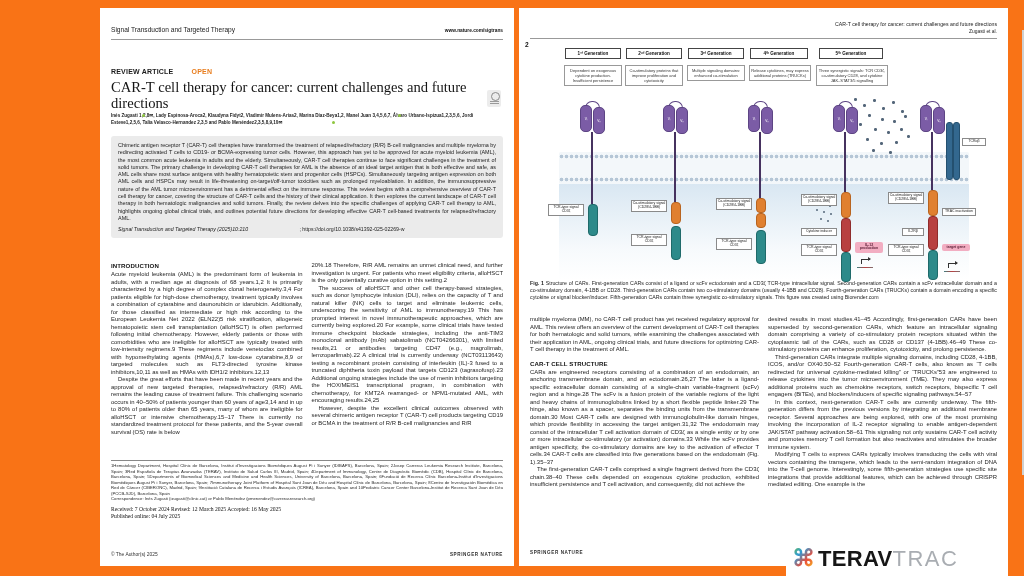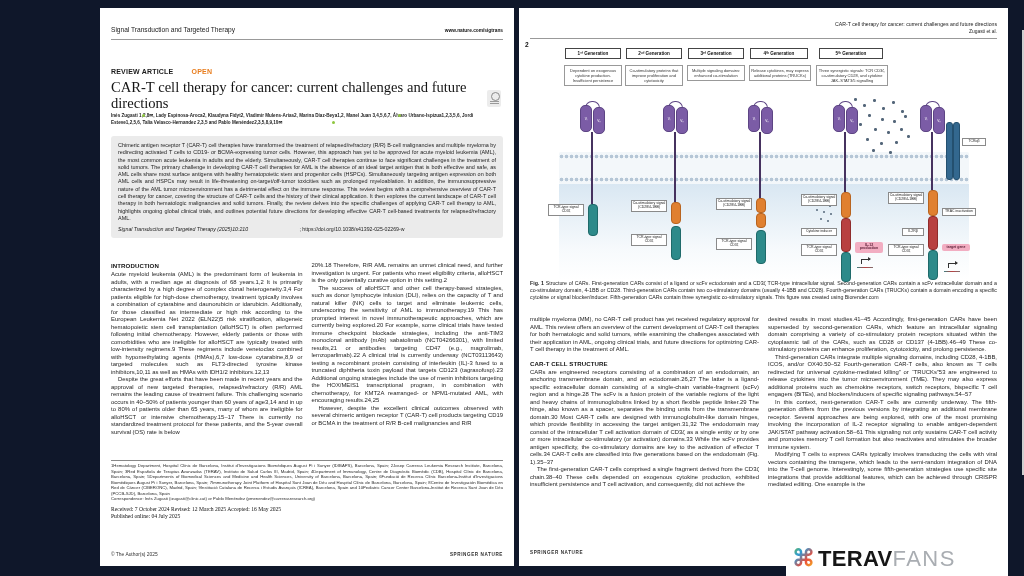--- a/index.html
+++ b/index.html
@@ -1,16 +1,16 @@
 <!DOCTYPE html>
 <html><head>
 <meta charset="utf-8">
 <style>
   html,body{margin:0;padding:0;background:#060606;}
-  .stage{position:relative;width:1024px;height:576px;background:#0f172a;overflow:hidden;
+  .stage{position:relative;width:1024px;height:576px;background:#f97316;overflow:hidden;
          font-family:"Liberation Sans",sans-serif;color:#1b1b1b;text-decoration:underline;}
   .page{position:absolute;top:8px;height:558px;background:#ffffff;overflow:hidden;}
   .page1{left:100px;width:414px;}
   .page2{left:519px;width:489px;}
   .j{text-align:justify;}
   .p{margin:0;font-size:5.9px;line-height:1.27;color:#1e1e1e;}
   .ind{text-indent:7px;}
   .h2{font-weight:bold;font-size:6.1px;letter-spacing:.1px;color:#111;margin:0 0 2px 0;}
   .mt{margin-top:6px;}
 
@@ -303,15 +303,15 @@
       <span class="spn">SPRINGER NATURE</span>
       <span>Signal Transduction and Targeted Therapy (2025)10:210</span>
     </div>
   </div>
 
   <div class="edge-sliver"></div>
 
   <div class="watermark">
     <span class="cmd">⌘</span>
     <span class="wm-bold">TERAV</span>
-    <span class="wm-light">FANS</span>
+    <span class="wm-light">TRAC</span>
   </div>
 </div>
 
 </body></html>

